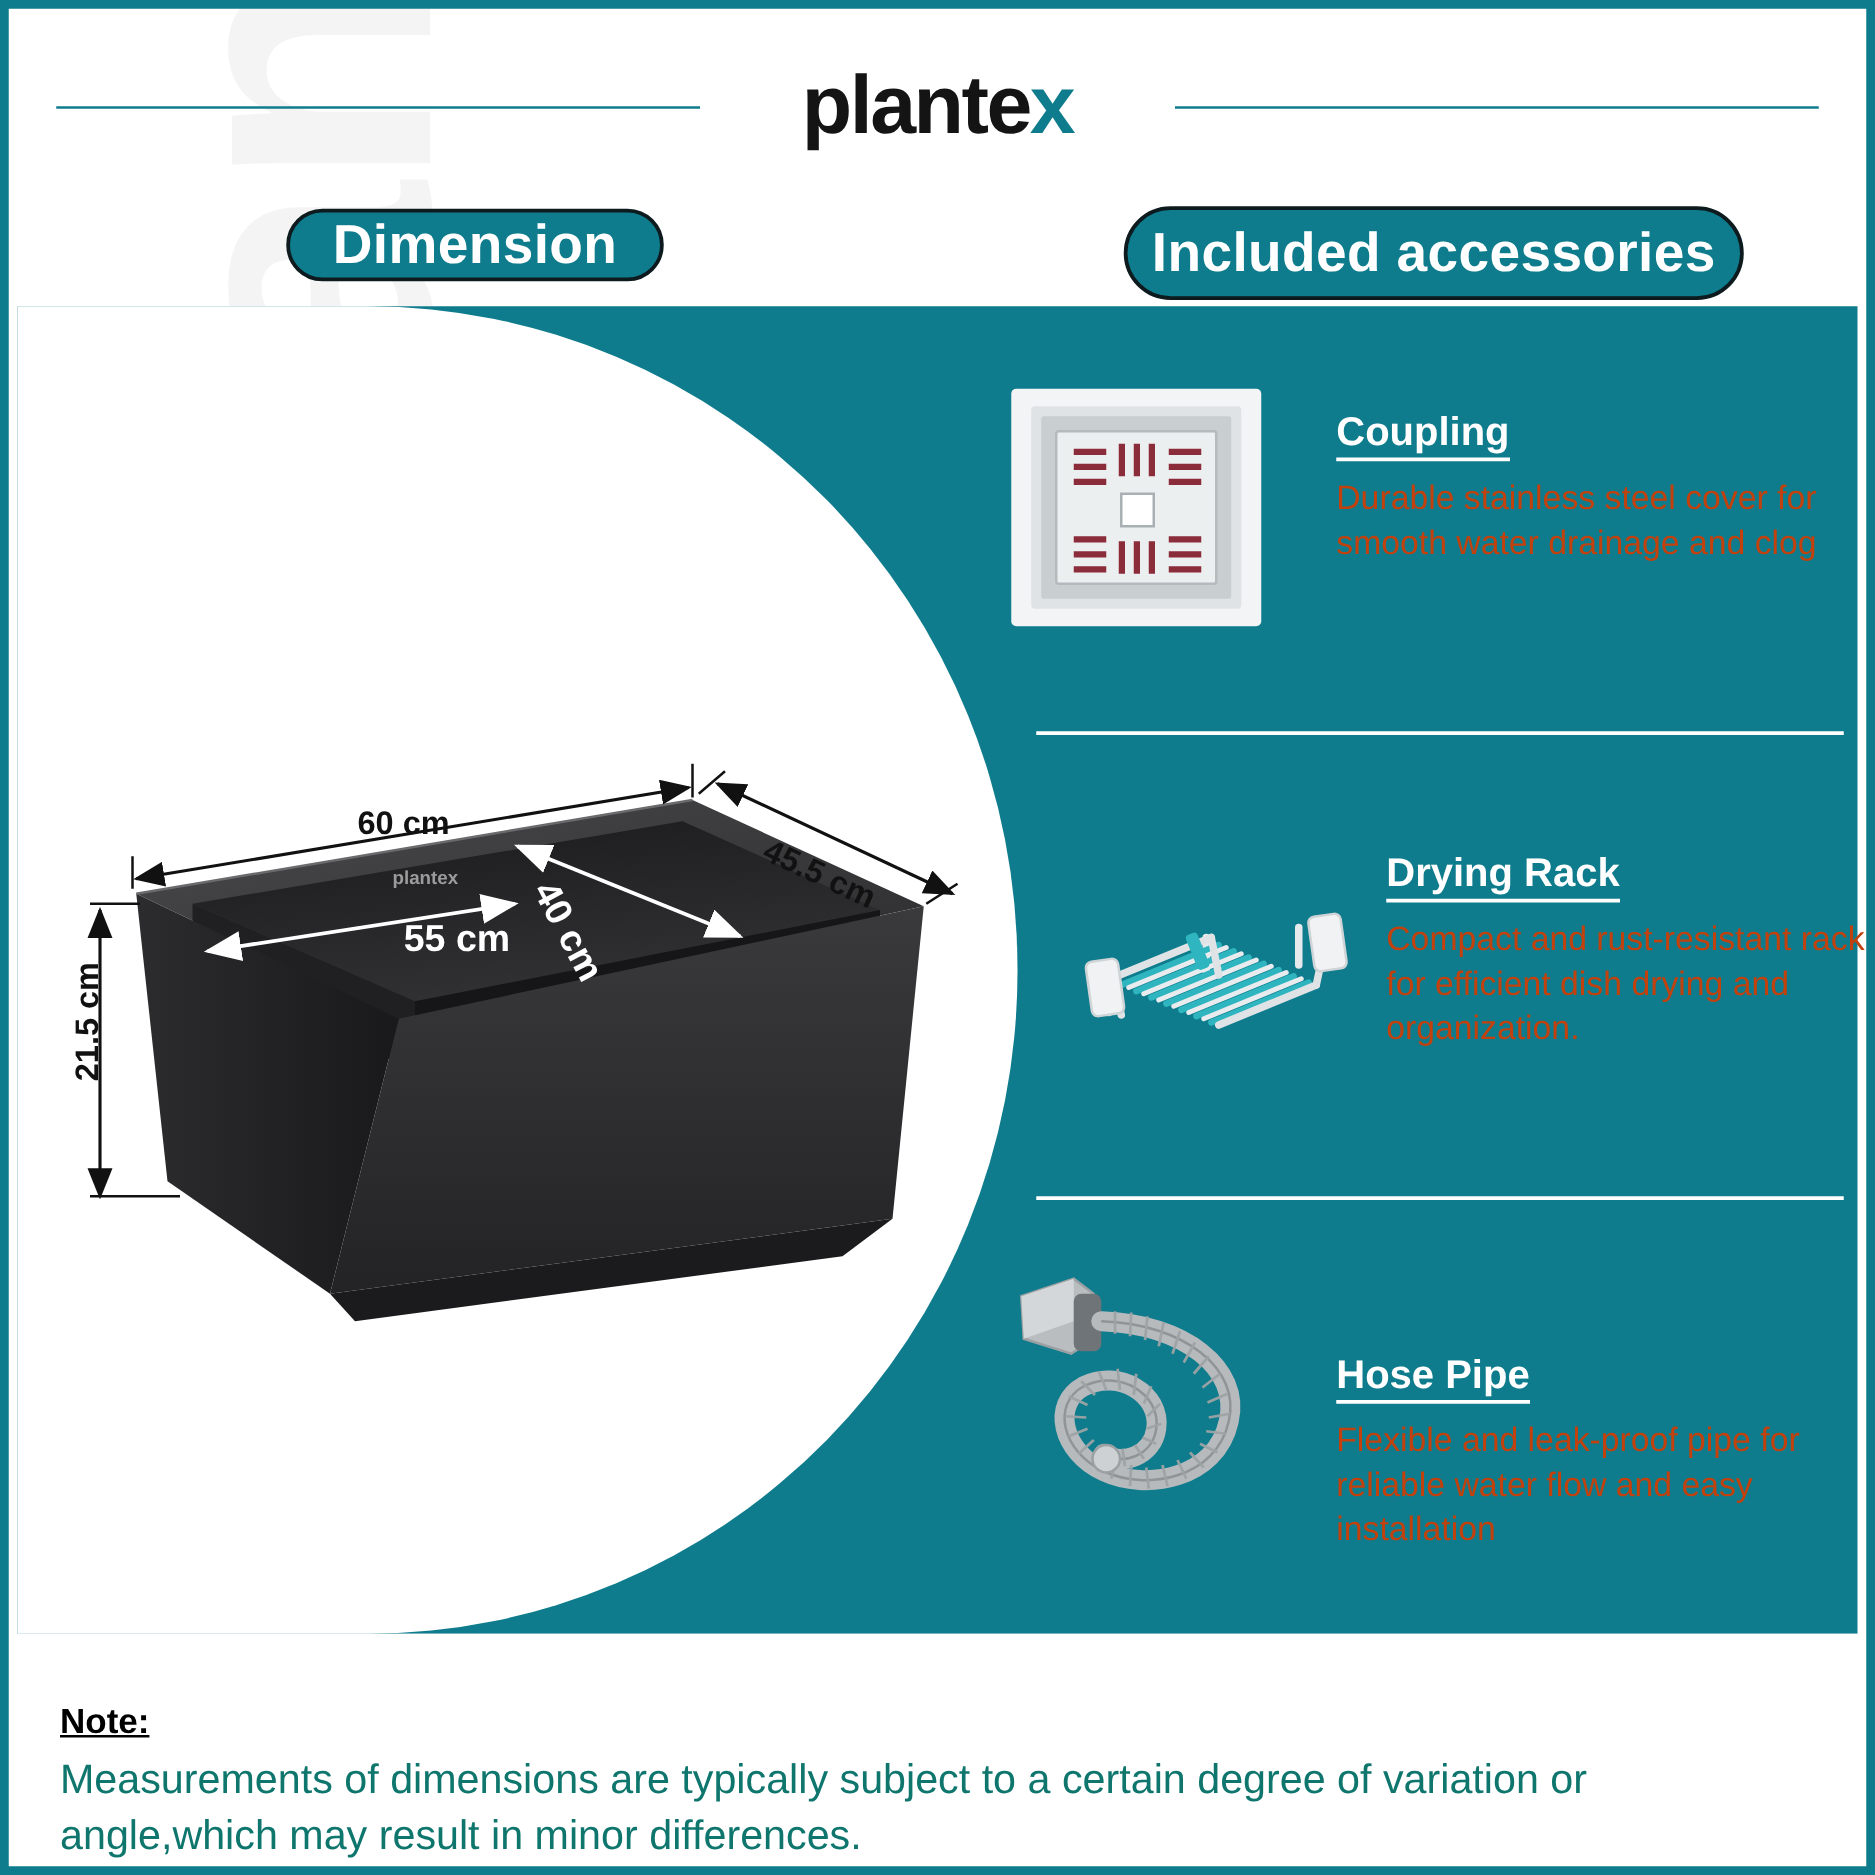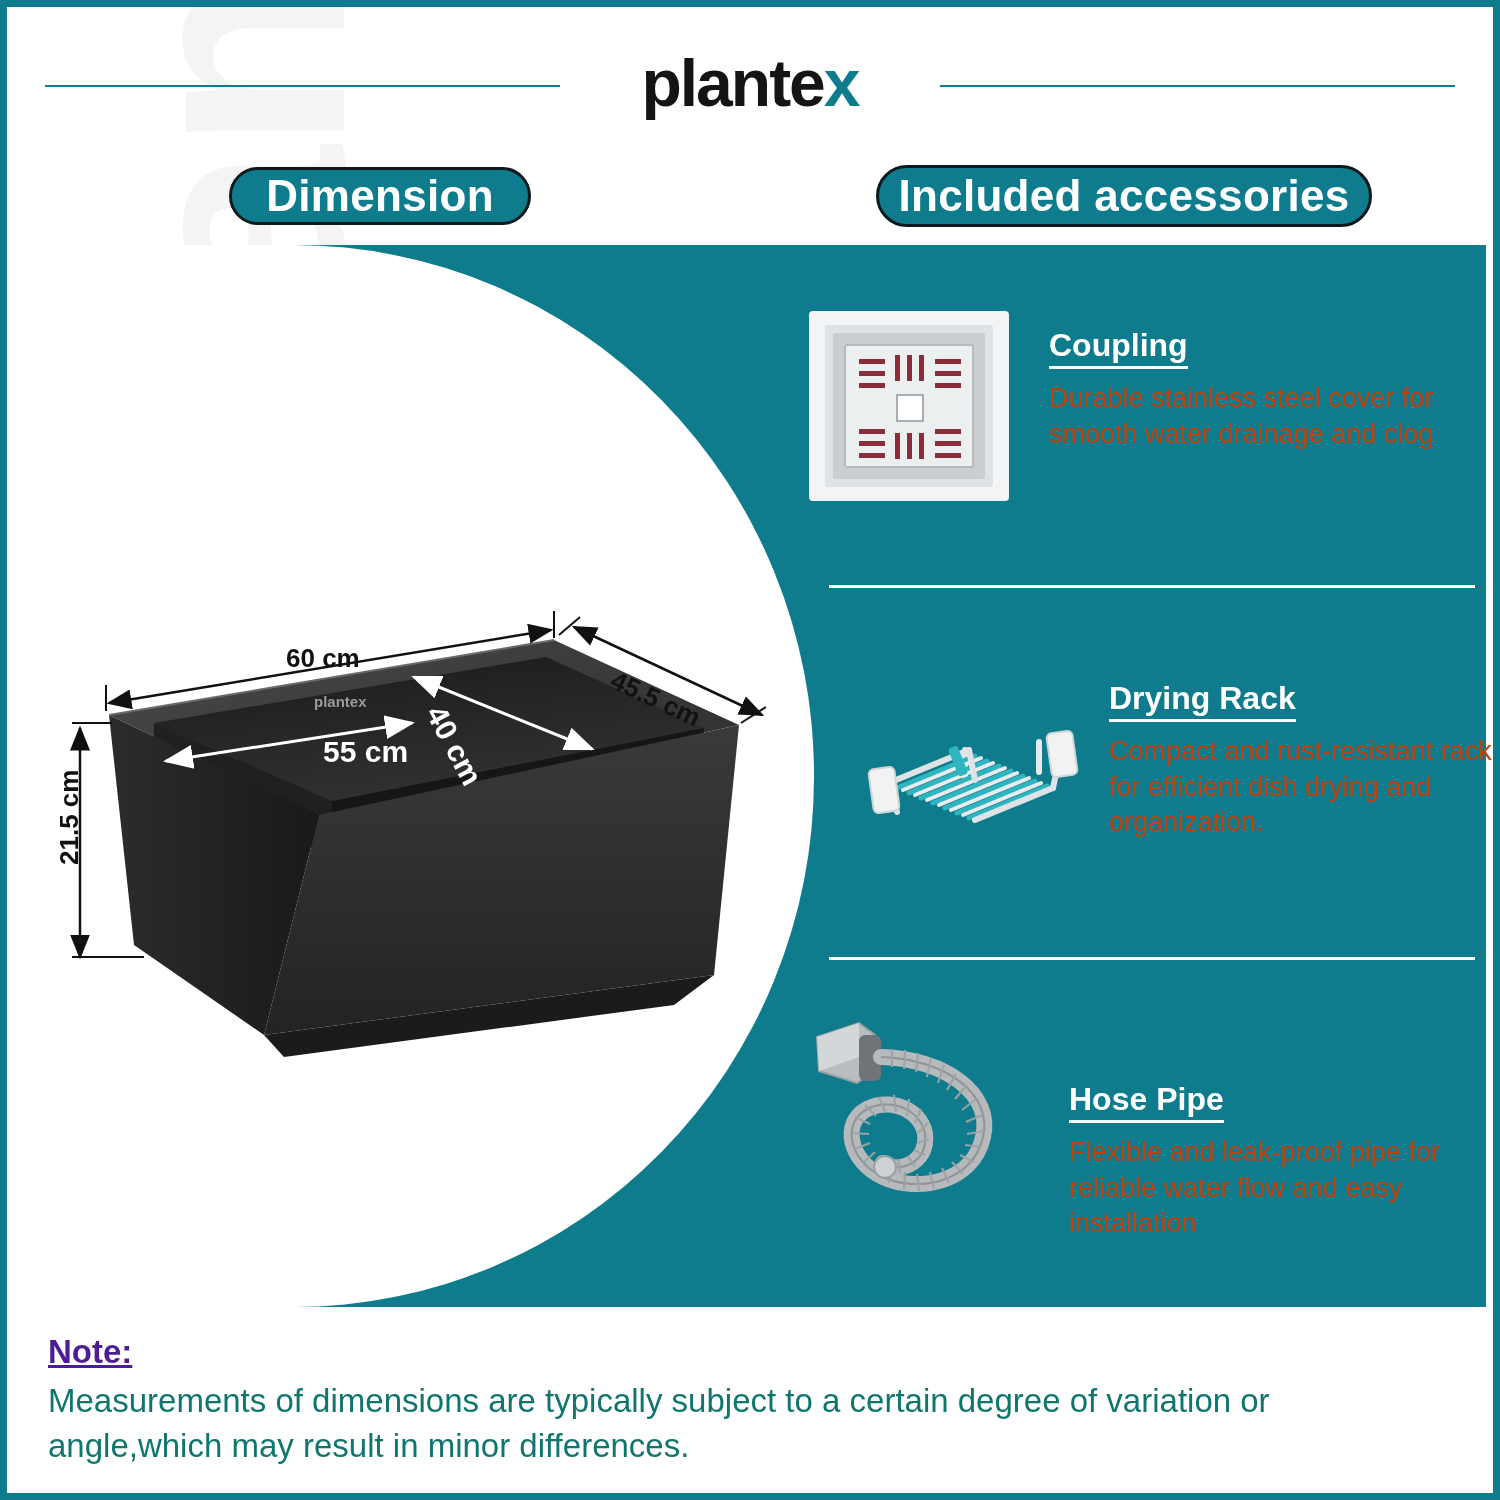--- a/index.html
+++ b/index.html
@@ -68,21 +68,21 @@
     display: flex;
     align-items: center;
     justify-content: center;
     letter-spacing: .3px;
     z-index: 6;
   }
   #pill-dimension {
     left: 222px; top: 160px; width: 302px; height: 58px;
   }
   #pill-accessories {
-    left: 869px; top: 158px; width: 496px; height: 62px; text-align: center;
+    left: 892px; top: 158px; width: 496px; height: 75px; text-align: center;
   }
 
   
   .teal-panel {
     position: absolute;
     left: 7px; top: 238px; right: 7px; height: 1062px;
     background: #0e7c8c;
     z-index: 1;
   }
   
@@ -141,25 +141,26 @@
 
   
   .note-area {
     position: absolute;
     left: 7px; right: 7px; top: 1300px; bottom: 7px;
     background: #ffffff;
     z-index: 5;
     padding: 26px 34px 0 34px;
   }
   .note-title {
-    font-size: 33px;
-    font-weight: 700;
-    color: #4c1d95;
+    font-size: 28px;
+    font-weight: 700;
+    color: #000000;
     text-decoration: underline;
     margin-bottom: 8px;
+    margin-top: 28px;
   }
   .note-body {
     font-size: 33px;
     line-height: 1.35;
     color: #0f766e;
   }
   .dim-label {
     position: absolute;
     font-weight: 700;
     color: #111;
@@ -259,21 +260,21 @@
     </svg>
 
     
     <div class="dim-label" style="left:272px; top:398px;">60 cm</div>
     <div class="dim-label" style="left:605px; top:420px; transform:rotate(25deg); transform-origin:left top;">45.5 cm</div>
     <div class="dim-label vert" style="left:40px; top:620px;">21.5 cm</div>
     <div class="dim-label white" style="left:265px; top:490px;margin-left:44px;">55 cm</div>
     <div class="dim-label white" style="left:435px; top:455px; transform:rotate(62deg); transform-origin:left top;">40 cm</div>
   </div>
 
-  <div class="acc-row" style="left:790px; top:300px; width:680px;">
+  <div class="acc-row" style="left:790px; top:300px; width:680px;gap:20px;">
     <div class="acc-img">
       <svg width="230" height="210" viewBox="0 0 230 210">
         <rect x="12" y="4" width="200" height="190" rx="4" fill="#f2f4f5"></rect>
         <rect x="28" y="18" width="168" height="162" rx="3" fill="#dfe3e5"></rect>
         <rect x="36" y="26" width="152" height="146" rx="2" fill="#c9ced1"></rect>
         <rect x="48" y="38" width="128" height="122" rx="2" fill="#eceff0" stroke="#b4babd" stroke-width="2"></rect>
         <rect x="100" y="88" width="26" height="26" fill="#ffffff" stroke="#a9b0b3" stroke-width="2"></rect>
         <g fill="#8b2c3a">
           <rect x="62" y="52" width="26" height="5"></rect>
             <rect x="62" y="64" width="26" height="5"></rect>

